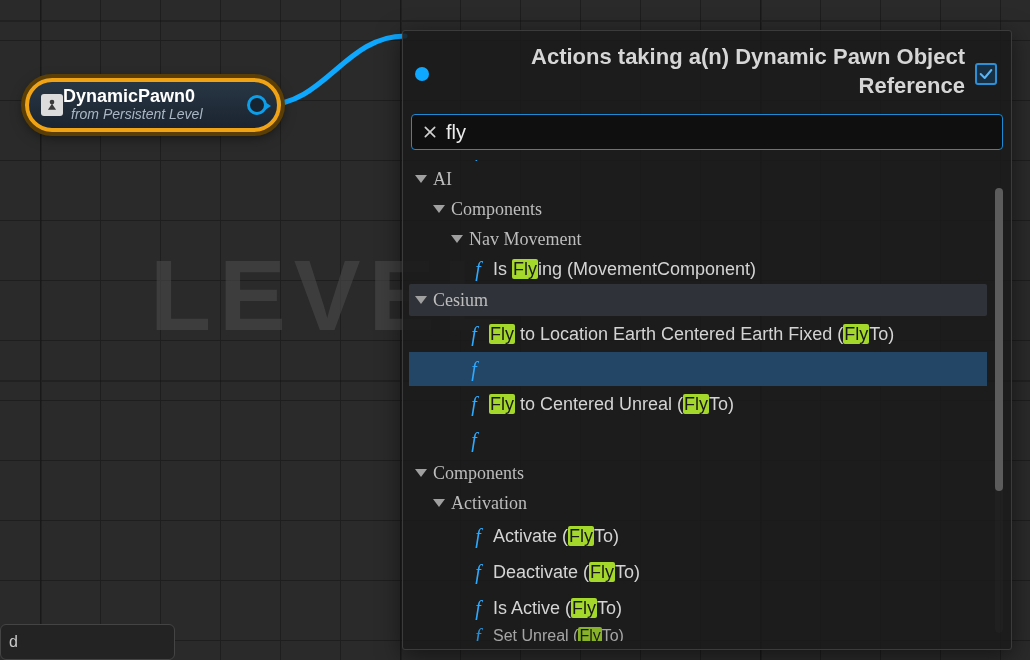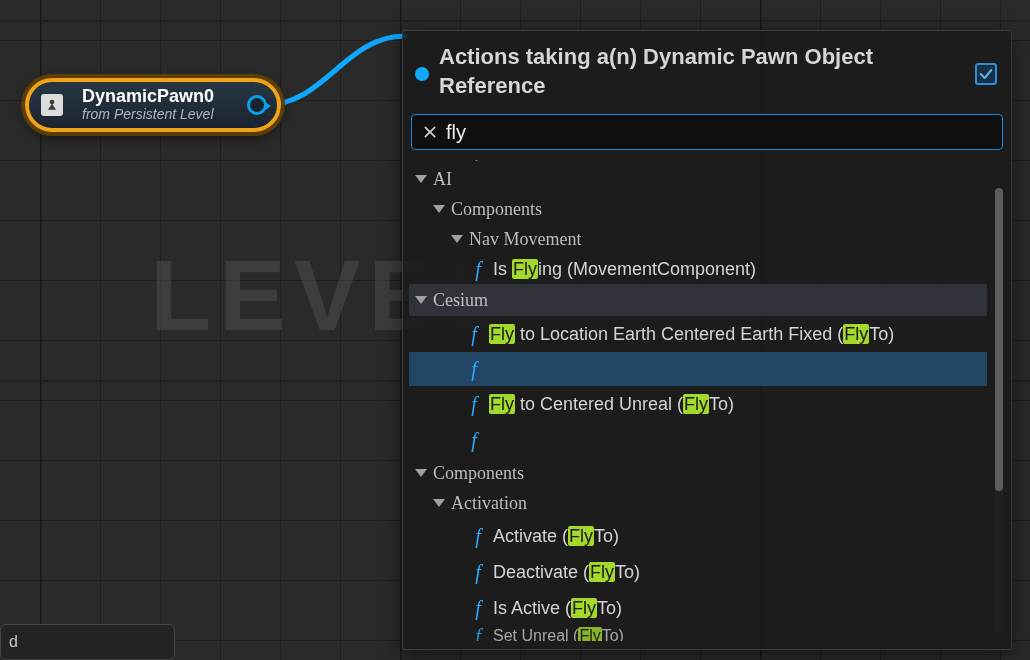--- a/index.html
+++ b/index.html
@@ -54,32 +54,32 @@
       width: 256px;
       height: 54px;
       border-radius: 27px;
       background: linear-gradient(#283644, #1b2430);
       border: 4px solid #f0a315;
       box-shadow: 0 0 0 4px #5a3e05, 0 4px 14px rgba(0,0,0,.6);
       display: flex;
       align-items: center;
       padding-left: 12px;
       padding-right: 10px;
-      gap: 19px;
+      gap: 0;
     }
     .node .pawn-icon {
       width: 22px; height: 22px;
       background: #dcdcdc;
       border-radius: 3px;
       display:flex; align-items:center; justify-content:center;
     }
     .node .pawn-icon svg{ width:14px; height:14px; }
     .node .title-box{ line-height:1.1; }
     .node-title{ color:#fff; font-size:18px; font-weight:600; }
-    .node-sub{ color:#aab6c4; font-size:14px; font-style:italic; }
+    .node-sub{ color:#aab6c4; font-size:14px; font-style:italic;margin-left:8px; }
     .out-pin{
       margin-left:auto;
       width:20px; height:20px;
       border-radius:50%;
       border:3px solid #0c9ee8;
       background:#162431;
       position:relative;
     }
     .out-pin::after{
       content:"";
@@ -123,20 +123,21 @@
       background:#0ea8ff;
       margin-top:4px;
       flex-shrink:0;
     }
     .popup-title{
       font-size:22px;
       font-weight:600;
       color:#d6d6d6;
       line-height:1.3;
       flex:1;
+      text-align:right;
     }
     .ctx{
       display:flex; align-items:center; gap:6px;
       font-size:18px; color:#e6e6e6; font-weight:600;
       margin-top:4px;
     }
     .ctx .cb{
       width:22px; height:22px; border:2px solid #2d8fd6;
       border-radius:3px; background:#183044;
       display:flex; align-items:center; justify-content:center;

